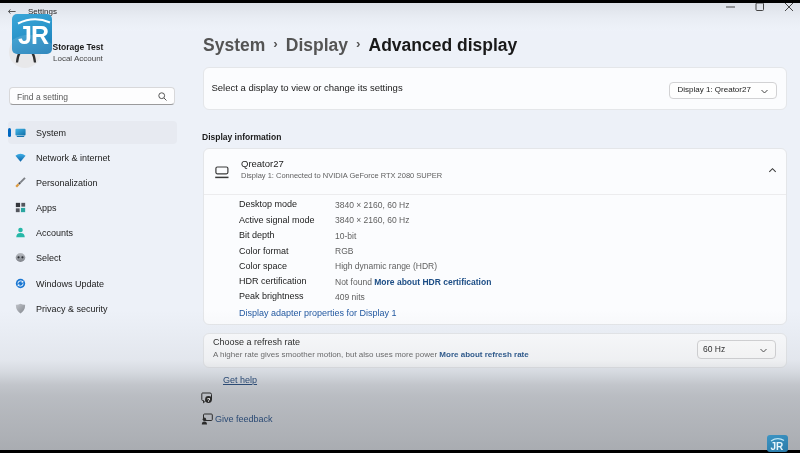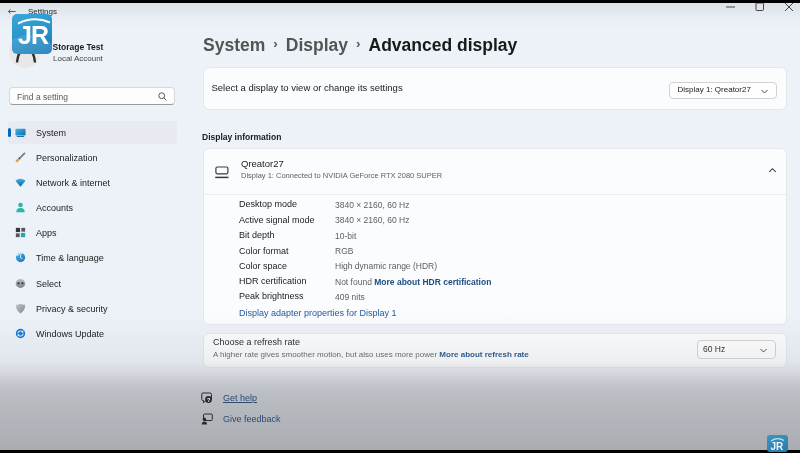--- a/index.html
+++ b/index.html
@@ -125,102 +125,88 @@
           <linearGradient id="gsys" x1="0" y1="0" x2="1" y2="1">
             <stop offset="0" stop-color="#45b5e6"></stop>
             <stop offset="1" stop-color="#0f6fa8"></stop>
           </linearGradient>
         </defs>
       </svg>
     <span class="txt">System</span>
   </div>
   <div class="nav-item">
     <svg class="ico" viewBox="0 0 13 13">
+        <path d="M0.5 4.5 Q6.5 -0.5 12.5 4.5 L6.5 11.5 Z" fill="url(#gnet)"></path>
+        <defs>
+          <linearGradient id="gnet" x1="0" y1="0" x2="0" y2="1">
+            <stop offset="0" stop-color="#3fb0e8"></stop>
+            <stop offset="1" stop-color="#0c63a8"></stop>
+          </linearGradient>
+        </defs>
+      </svg>
+    <span class="txt">Network &amp; internet</span>
+  </div>
+  <div class="nav-item">
+    <svg class="ico" viewBox="0 0 13 13">
         <line x1="11.8" y1="1" x2="6.2" y2="6.6" stroke="#7d8086" stroke-width="2.3"></line>
         <line x1="6" y1="6.8" x2="4.6" y2="8.2" stroke="#4a4c50" stroke-width="2.5"></line>
         <line x1="4.2" y1="8.6" x2="1.4" y2="11.6" stroke="#dd9a3f" stroke-width="2.7"></line>
       </svg>
     <span class="txt">Personalization</span>
-  </div>
-  <div class="nav-item">
-    <svg class="ico" viewBox="0 0 13 13">
-        <path d="M0.5 4.5 Q6.5 -0.5 12.5 4.5 L6.5 11.5 Z" fill="url(#gnet)"></path>
-        <defs>
-          <linearGradient id="gnet" x1="0" y1="0" x2="0" y2="1">
-            <stop offset="0" stop-color="#3fb0e8"></stop>
-            <stop offset="1" stop-color="#0c63a8"></stop>
-          </linearGradient>
-        </defs>
-      </svg>
-    <span class="txt">Network &amp; internet</span>
-  </div>
-  <div class="nav-item">
-    <svg class="ico" viewBox="0 0 13 13">
-        <circle cx="6.5" cy="3.6" r="2.7" fill="#26b8a8"></circle>
-        <path d="M1.5 12 Q1.5 7 6.5 7 Q11.5 7 11.5 12 Z" fill="#26b8a8"></path>
-      </svg>
-    <span class="txt">Accounts</span>
   </div>
   <div class="nav-item">
     <svg class="ico" viewBox="0 0 13 13">
         <rect x="1" y="1" width="5" height="5" fill="#35373c"></rect>
         <rect x="7.5" y="1" width="4.5" height="4.5" fill="#54575e"></rect>
         <rect x="1" y="7.5" width="4.5" height="4.5" fill="#54575e"></rect>
         <rect x="7" y="7" width="5" height="5" fill="#2aa5a0"></rect>
       </svg>
     <span class="txt">Apps</span>
   </div>
   <div class="nav-item">
     <svg class="ico" viewBox="0 0 13 13">
-        <circle cx="6.5" cy="6.5" r="5.5" fill="url(#gtime)"></circle>
-        <path d="M2 4.6 Q4.5 1.2 8.6 1.8" stroke="#e8f4fb" stroke-width="1.6" fill="none" opacity="0.85"></path>
-        <path d="M6.5 3.6 V6.8 L8.8 8" stroke="#fff" stroke-width="1" fill="none"></path>
-        <defs>
-          <linearGradient id="gtime" x1="0" y1="0" x2="1" y2="1">
-            <stop offset="0" stop-color="#4ab3e8"></stop>
-            <stop offset="1" stop-color="#1673c0"></stop>
-          </linearGradient>
-        </defs>
-      </svg>
-    <span class="txt">Time &amp; language</span>
+        <circle cx="6.5" cy="3.6" r="2.7" fill="#26b8a8"></circle>
+        <path d="M1.5 12 Q1.5 7 6.5 7 Q11.5 7 11.5 12 Z" fill="#26b8a8"></path>
+      </svg>
+    <span class="txt">Accounts</span>
   </div>
   <div class="nav-item">
     <svg class="ico" viewBox="0 0 13 13">
         <ellipse cx="6.5" cy="6.5" rx="5.7" ry="5.2" fill="url(#ggam)"></ellipse>
         <circle cx="4.2" cy="6.3" r="1.3" fill="#2e3136"></circle>
         <circle cx="8.8" cy="6.3" r="1.3" fill="#2e3136"></circle>
         <defs>
           <linearGradient id="ggam" x1="0" y1="0" x2="0" y2="1">
             <stop offset="0" stop-color="#b9bcc2"></stop>
             <stop offset="1" stop-color="#7f838a"></stop>
           </linearGradient>
         </defs>
       </svg>
     <span class="txt">Select</span>
-  </div>
-  <div class="nav-item">
-    <svg class="ico" viewBox="0 0 13 13">
-        <path d="M6.5 0.8 Q9.5 2.3 12 2 Q12 9 6.5 12.3 Q1 9 1 2 Q3.5 2.3 6.5 0.8 Z" fill="url(#gshield)"></path>
-        <defs>
-          <linearGradient id="gshield" x1="0" y1="0" x2="1" y2="1">
-            <stop offset="0" stop-color="#c2c5cb"></stop>
-            <stop offset="1" stop-color="#83878e"></stop>
-          </linearGradient>
-        </defs>
-      </svg>
-    <span class="txt">Privacy &amp; security</span>
   </div>
   <div class="nav-item">
     <svg class="ico" viewBox="0 0 13 13">
         <circle cx="6.5" cy="6.5" r="5.5" fill="#1b77d2"></circle>
         <path d="M3.4 6.5 Q3.4 3.4 6.5 3.4 Q8.4 3.4 9.3 4.9 M9.6 6.5 Q9.6 9.6 6.5 9.6 Q4.6 9.6 3.7 8.1" stroke="#fff" stroke-width="1.1" fill="none"></path>
         <path d="M9.8 2.8 L9.8 5.2 L7.4 5.2 Z" fill="#fff"></path>
         <path d="M3.2 10.2 L3.2 7.8 L5.6 7.8 Z" fill="#fff"></path>
       </svg>
     <span class="txt">Windows Update</span>
+  </div>
+  <div class="nav-item">
+    <svg class="ico" viewBox="0 0 13 13">
+        <path d="M6.5 0.8 Q9.5 2.3 12 2 Q12 9 6.5 12.3 Q1 9 1 2 Q3.5 2.3 6.5 0.8 Z" fill="url(#gshield)"></path>
+        <defs>
+          <linearGradient id="gshield" x1="0" y1="0" x2="1" y2="1">
+            <stop offset="0" stop-color="#c2c5cb"></stop>
+            <stop offset="1" stop-color="#83878e"></stop>
+          </linearGradient>
+        </defs>
+      </svg>
+    <span class="txt">Privacy &amp; security</span>
   </div>
 </div>
 
 <div class="abs" id="crumbs">System<span class="sep">›</span>Display<span class="sep">›</span><span class="cur">Advanced display</span></div>
 
 <div class="abs card" id="card1">
   <div class="abs" id="card1-label">Select a display to view or change its settings</div>
   <div class="abs dd" id="dd1">
       <span>Display 1: Qreator27</span>
     <svg style="position:absolute;right:8px;top:6px;" width="7" height="5" viewBox="0 0 7 5">
@@ -256,28 +242,28 @@
   <div class="abs" id="c3t">Choose a refresh rate</div>
   <div class="abs" id="c3s">A higher rate gives smoother motion, but also uses more power <span class="blk-link">More about refresh rate</span></div>
   <div class="abs dd" id="dd3">
       <span>60 Hz</span>
     <svg style="position:absolute;right:8px;top:7px;" width="7" height="5" viewBox="0 0 7 5">
         <path d="M0.5 1 L3.5 4 L6.5 1" stroke="#444" stroke-width="1" fill="none"></path>
       </svg>
   </div>
 </div>
 
-<div class="abs help-row" style="left:223px;top:393px;text-decoration:underline;">Get help</div>
+<div class="abs help-row" style="left:223px;top:375px;text-decoration:underline;">Get help</div>
 <svg class="abs" style="left:201px;top:392px;z-index:45;" width="12" height="12" viewBox="0 0 12 12">
     <path d="M1.5 1 H9 Q10.5 1 10.5 2.5 V7 Q10.5 8.5 9 8.5 H5 L2.5 10.8 V8.5 H1.5 Q0.8 8.5 0.8 7.5 V2 Q0.8 1 1.5 1 Z" fill="none" stroke="#2b2b2b" stroke-width="1"></path>
     <circle cx="7.5" cy="7.5" r="3.4" fill="#2b2b2b"></circle>
     <text x="6.1" y="9.9" font-size="5.5" fill="#fff" font-family="Liberation Sans,sans-serif" font-weight="bold">?</text>
   </svg>
 
-<div class="abs help-row" style="left:223px;top:414px;">Give feedback</div>
+<div class="abs help-row" style="left:215px;top:414px;">Give feedback</div>
 <svg class="abs" style="left:201px;top:413px;z-index:45;" width="12" height="12" viewBox="0 0 12 12">
     <rect x="2.5" y="1" width="8.8" height="6.5" rx="1" fill="none" stroke="#2b2b2b" stroke-width="1"></rect>
     <circle cx="3.4" cy="6.2" r="1.7" fill="#2b2b2b"></circle>
     <path d="M0.8 11.5 Q0.8 8.4 3.4 8.4 Q6 8.4 6 11.5 Z" fill="#2b2b2b"></path>
   </svg>
 
 <div class="abs" id="wm">
 <svg width="21" height="17" viewBox="0 0 21 17">
       <path d="M4 6 Q10.5 1.5 17 5.5" fill="none" stroke="#bfe6f5" stroke-width="1.2"></path>
       <text x="3.5" y="14.5" font-family="Liberation Sans,sans-serif" font-size="10" font-weight="bold" fill="#e8f5fb">JR</text>

